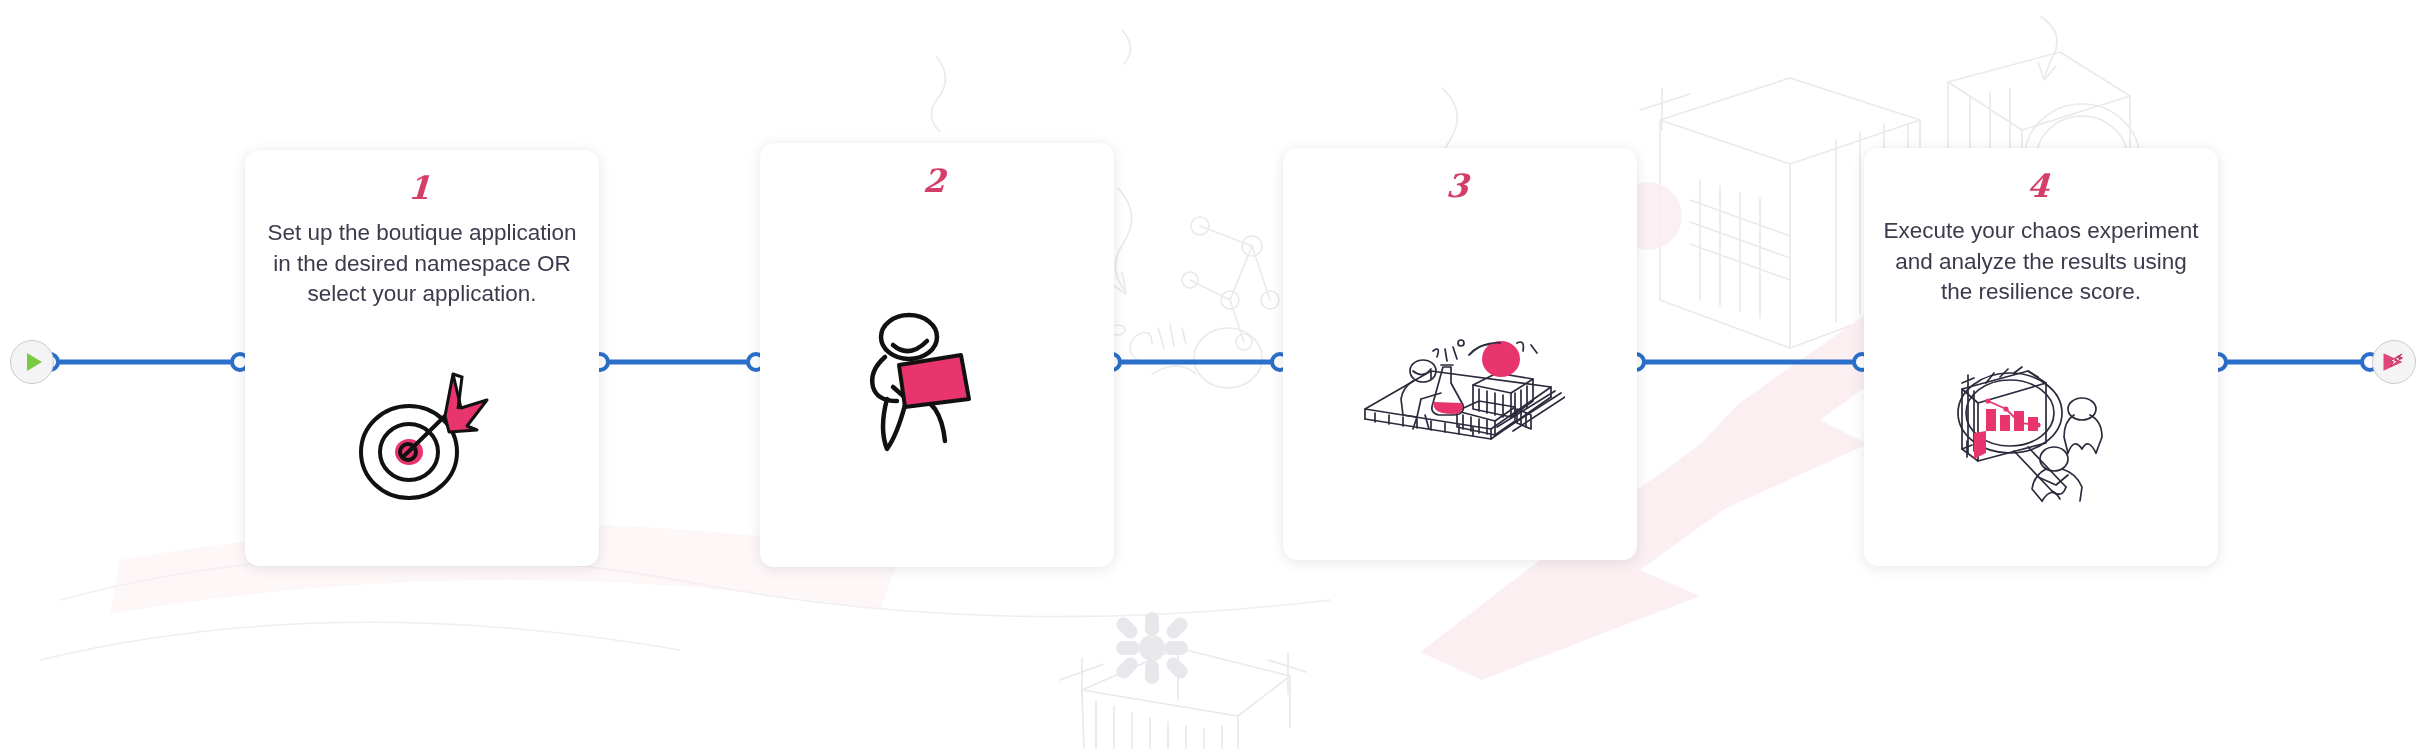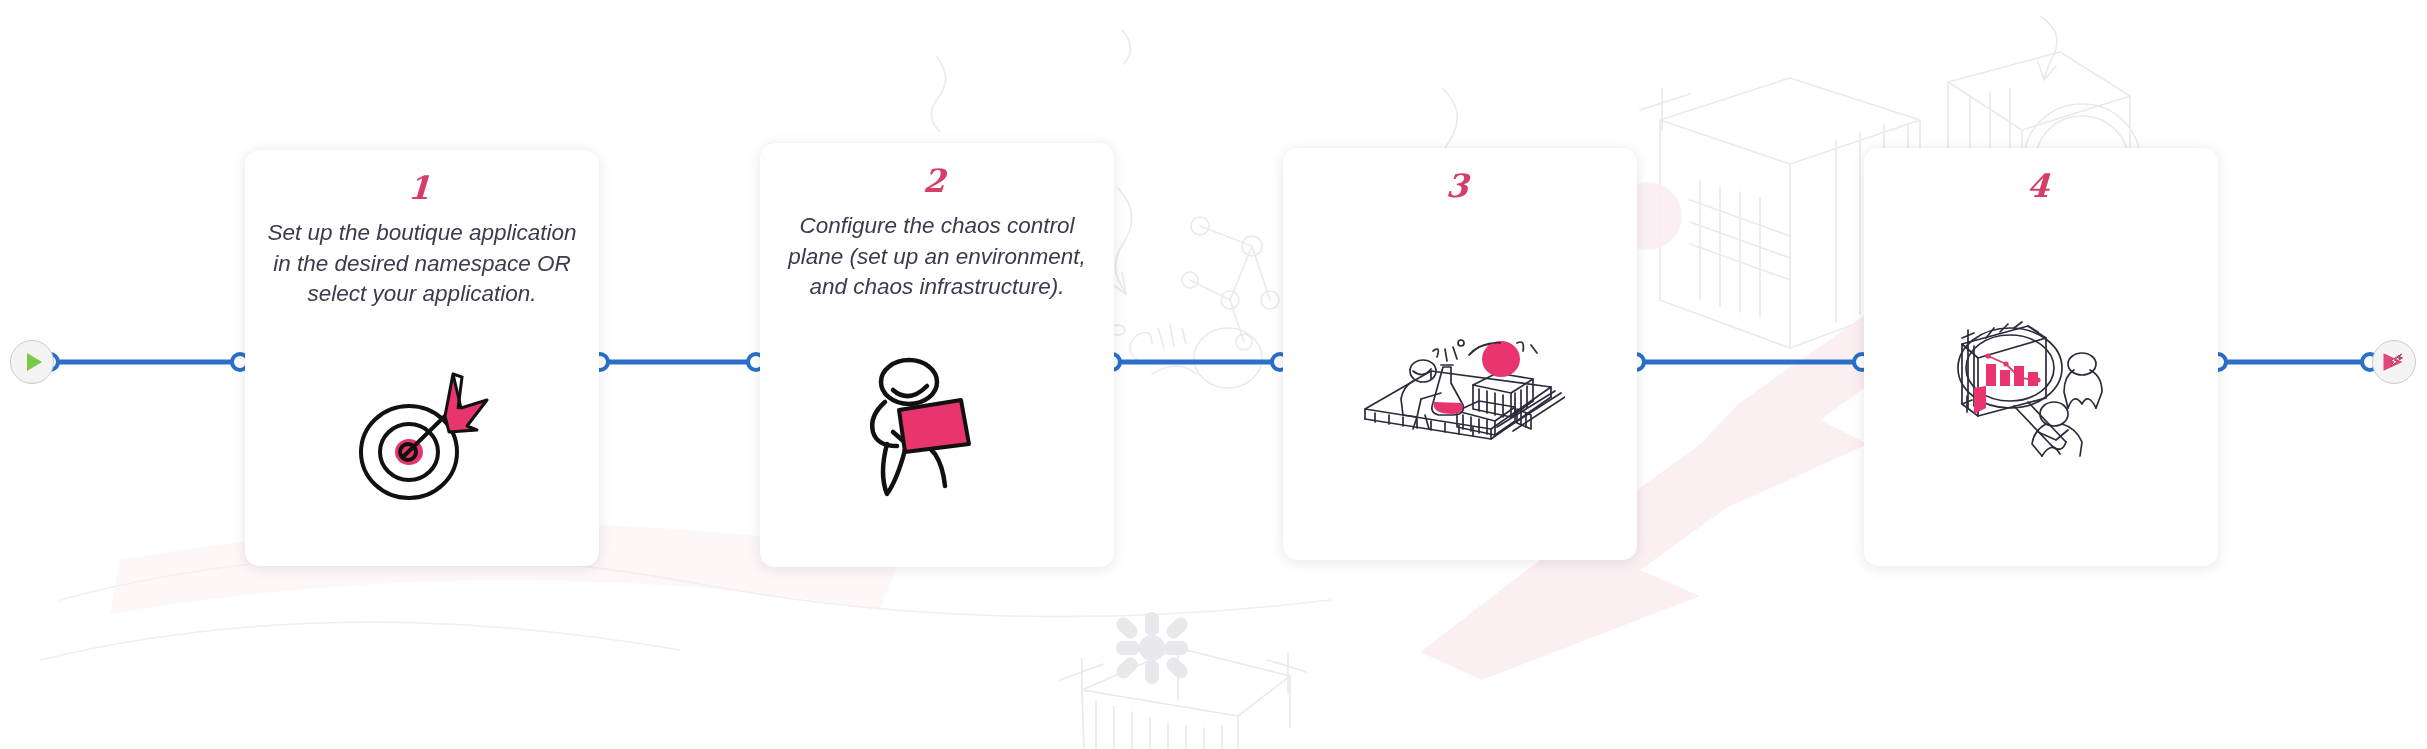--- a/index.html
+++ b/index.html
@@ -86,21 +86,20 @@
     margin-bottom: 14px;
     transform: skewX(-6deg);
   }
 
   .card-text {
     font-size: 22.5px;
     line-height: 1.36;
     color: #3b3b4d;
     text-align: center;
     padding: 0 18px;
-    font-style: italic;
   }
 
   .card-illus {
     flex: 1;
     display: flex;
     align-items: center;
     justify-content: center;
     width: 100%;
     padding-bottom: 6px;
   }
@@ -265,21 +264,20 @@
           <path d="M66 97 L112 52"></path>
         </g>
         <path d="M108 56 L116 14 L124 48 L150 40 L130 66 L140 70 L112 72 Z" fill="#e8356d" stroke="#111111" stroke-width="3" stroke-linejoin="round"></path>
         <path d="M116 14 L125 17 L121 49" fill="none" stroke="#111111" stroke-width="3"></path>
       </svg>
     </div>
   </div>
 
   <div class="card" id="card-2">
     <div class="card-number">2</div>
-    <div class="card-text">Configure the chaos control plane (set up an environment, and chaos infrastructure).</div>
     <div class="card-illus">
       <svg width="160" height="155" viewBox="0 0 160 155">
         <g fill="none" stroke="#111111" stroke-width="4.5" stroke-linecap="round" stroke-linejoin="round">
           <ellipse cx="52" cy="28" rx="28" ry="22"></ellipse>
           <path d="M36 36 Q52 50 70 32"></path>
           <path d="M28 48 Q12 62 16 78 Q20 92 40 92"></path>
           <path d="M30 90 Q22 120 30 140 Q40 126 48 96"></path>
           <path d="M48 96 Q62 80 78 100 Q86 112 88 132"></path>
           <path d="M36 78 L52 92"></path>
         </g>
@@ -330,20 +328,21 @@
 
         <path d="M79 79 Q76 91 98 91 Q110 91 107 80 Z" fill="#e8356d"></path>
         <ellipse cx="146" cy="36" rx="19" ry="18" fill="#e8356d"></ellipse>
         <path d="M114 32 Q128 18 146 20" fill="none" stroke="#2b2b3d" stroke-width="1.7"></path>
       </svg>
     </div>
   </div>
 
   <div class="card" id="card-4">
     <div class="card-number">4</div>
+    <div class="card-text">Execute your chaos experiment and analyze the results using the resilience score.</div>
     <div class="card-illus">
       <svg width="215" height="145" viewBox="0 0 215 145">
         <g fill="none" stroke="#2b2b3d" stroke-width="1.7" stroke-linejoin="round" stroke-linecap="round">
 
           <path d="M28 28 L94 10 L112 22 L44 42 Z"></path>
           <path d="M28 28 L28 88 L44 100 L44 42"></path>
           <path d="M112 22 L112 82 L44 100"></path>
           <path d="M34 32 L34 92 M40 30 L40 90"></path>
           <path d="M52 22 L60 12 M66 16 L74 8 M80 12 L88 6 M94 10 L104 16"></path>
           <path d="M28 22 L40 17 M34 14 L34 32"></path>

